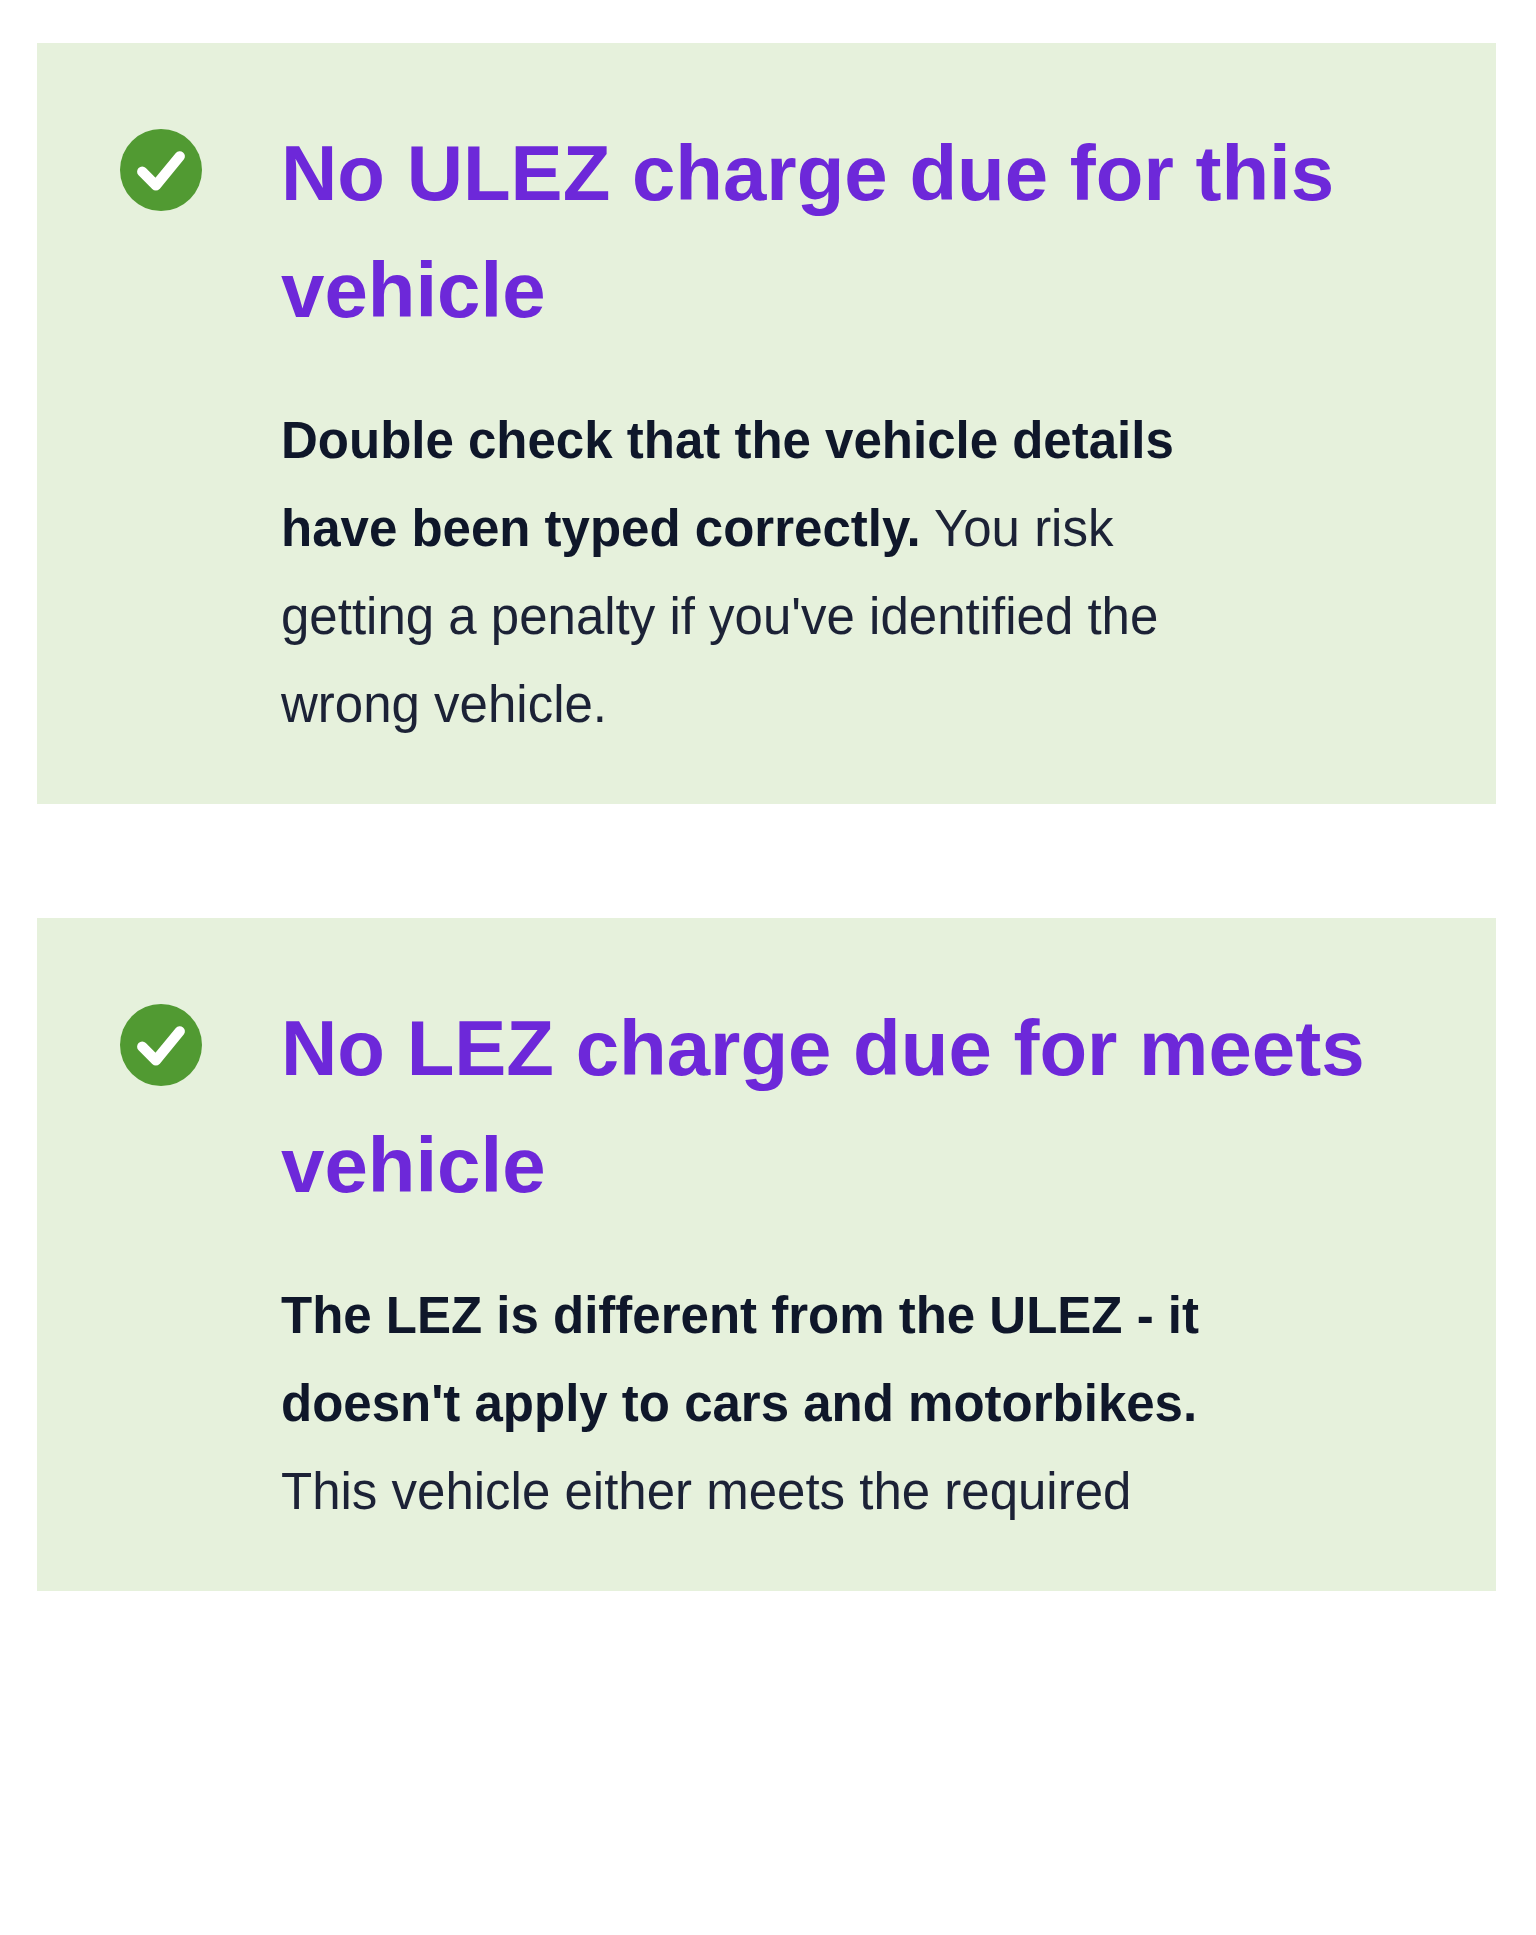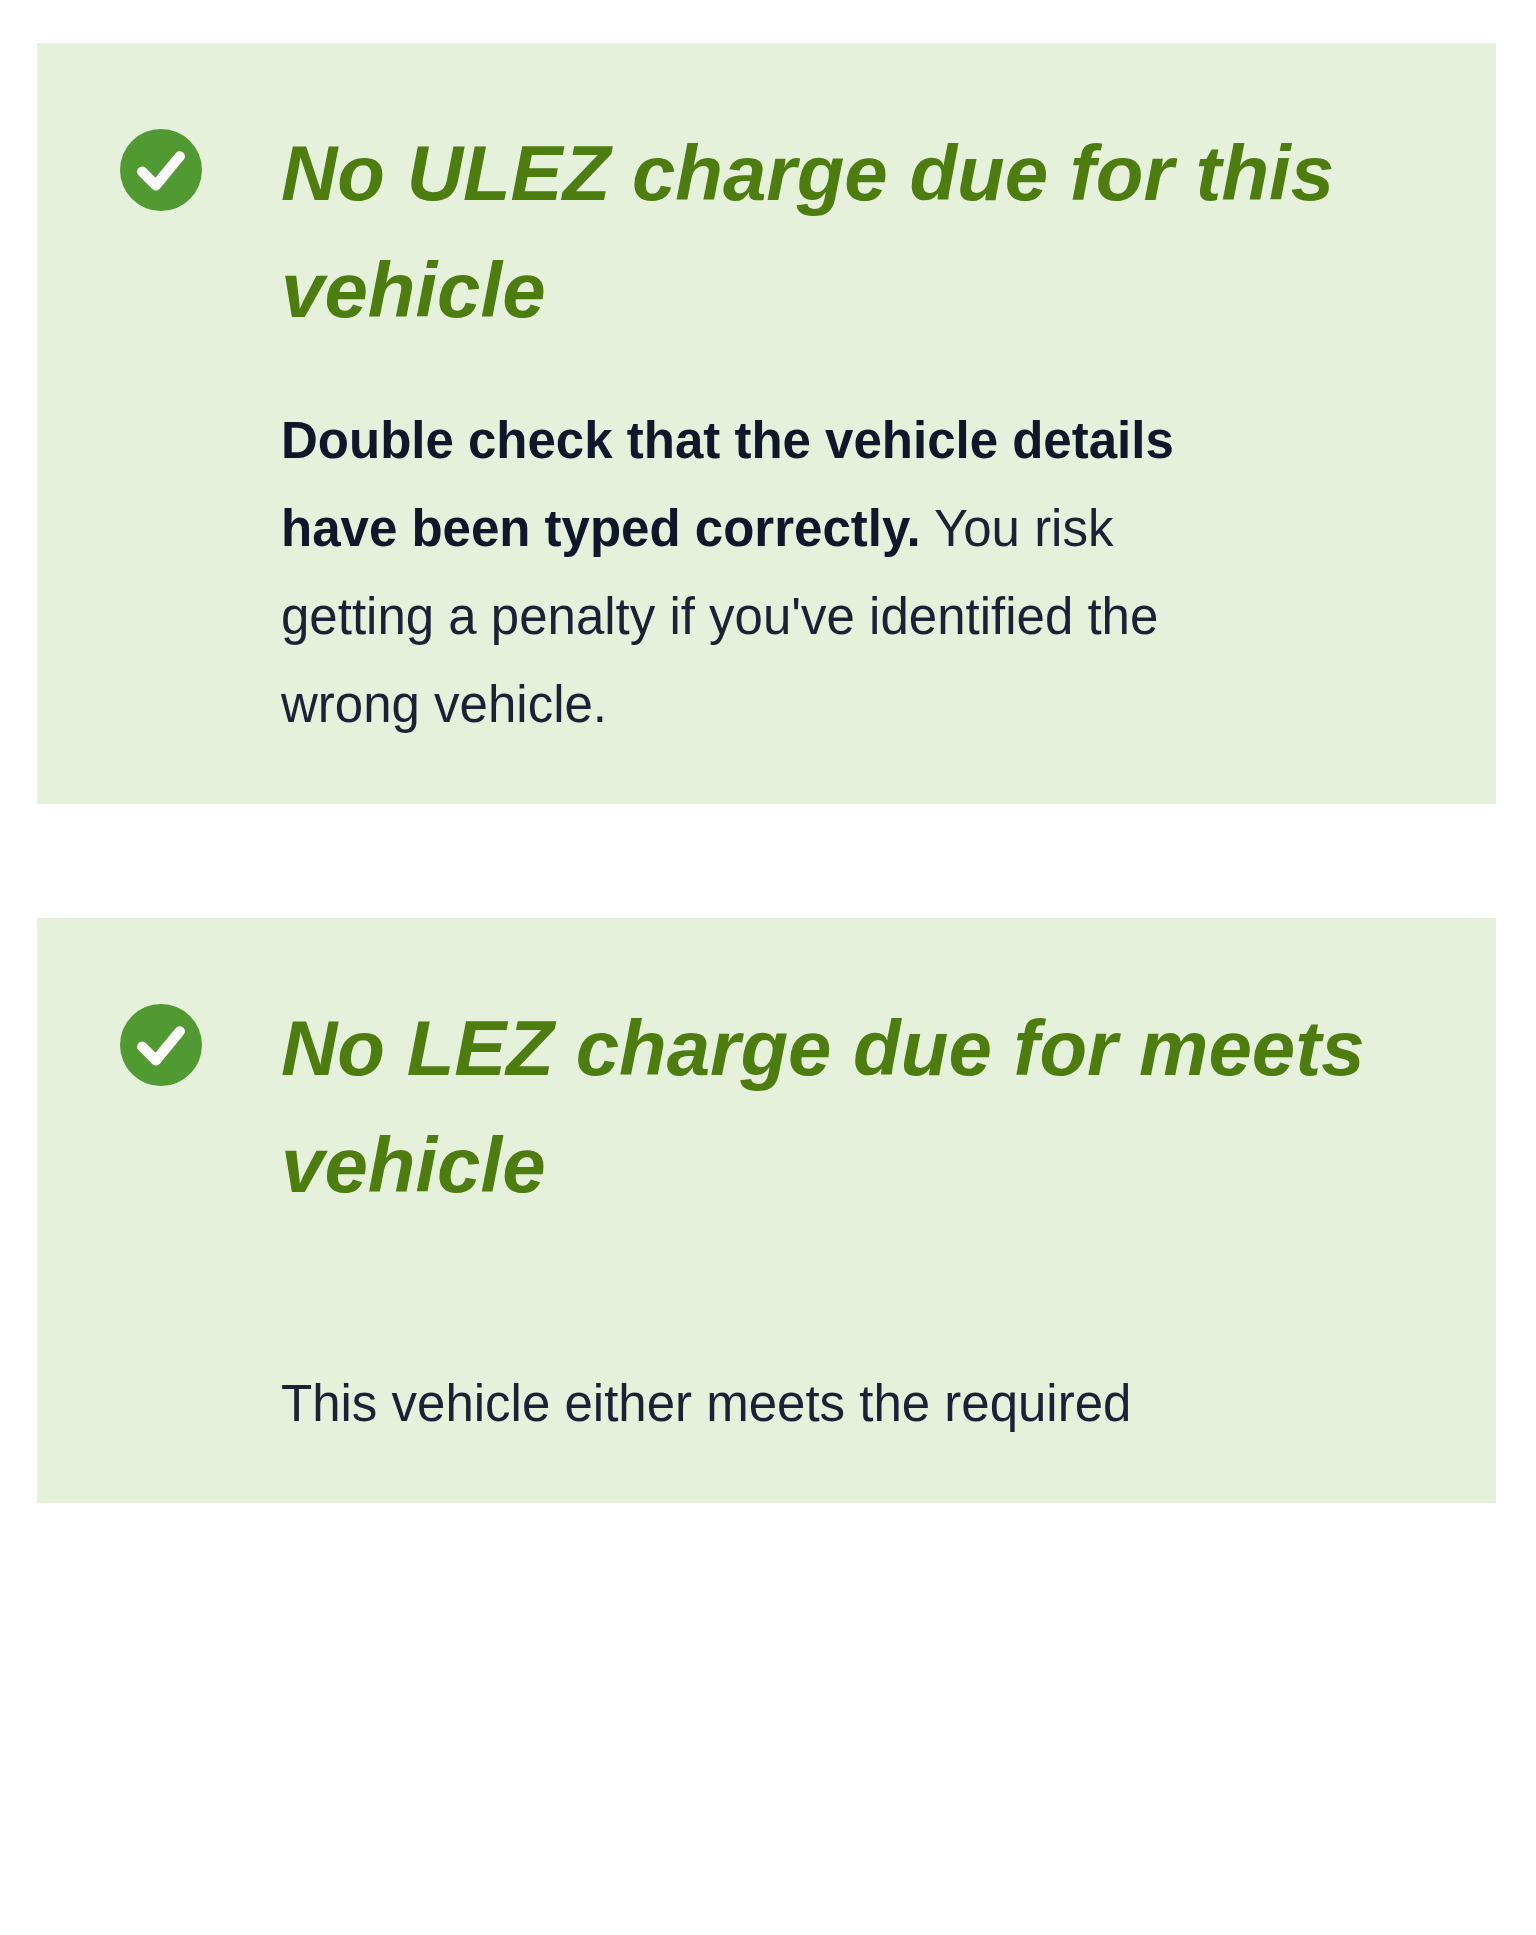--- a/index.html
+++ b/index.html
@@ -43,23 +43,22 @@
   }
   .content {
     flex: 1 1 auto;
     min-width: 0;
   }
   h2.panel-heading {
     margin: 0 0 48px 0;
     font-size: 78px;
     line-height: 117px;
     font-weight: 600;
-    color: #4d7c0f;
+    color: #6d28d9;
     white-space: pre-line;
-    font-style: italic;
   }
   p.panel-text {
     margin: 0;
     font-size: 51px;
     line-height: 88px;
     font-weight: 400;
     color: #1c2236;
     white-space: pre-line;
   }
   p.panel-text + p.panel-text {
@@ -95,18 +94,19 @@
   <section class="panel">
     <span class="check-circle">
       <svg viewBox="0 0 48 48" aria-hidden="true">
         <circle cx="24" cy="24" r="24" fill="#519a32"></circle>
         <path d="M13 25 L21 33 L35 16" fill="none" stroke="#ffffff" stroke-width="6" stroke-linecap="round" stroke-linejoin="round"></path>
       </svg>
     </span>
     <div class="content">
       <h2 class="panel-heading">No LEZ charge due for meets
 vehicle</h2>
-      <p class="panel-text"><span>
+      <p class="panel-text"><strong>The LEZ is different from the ULEZ - it
+doesn't apply to cars and motorbikes.</strong><span>
 This vehicle either meets the required</span></p>
     </div>
   </section>
 
 </main>
 
 </body></html>

